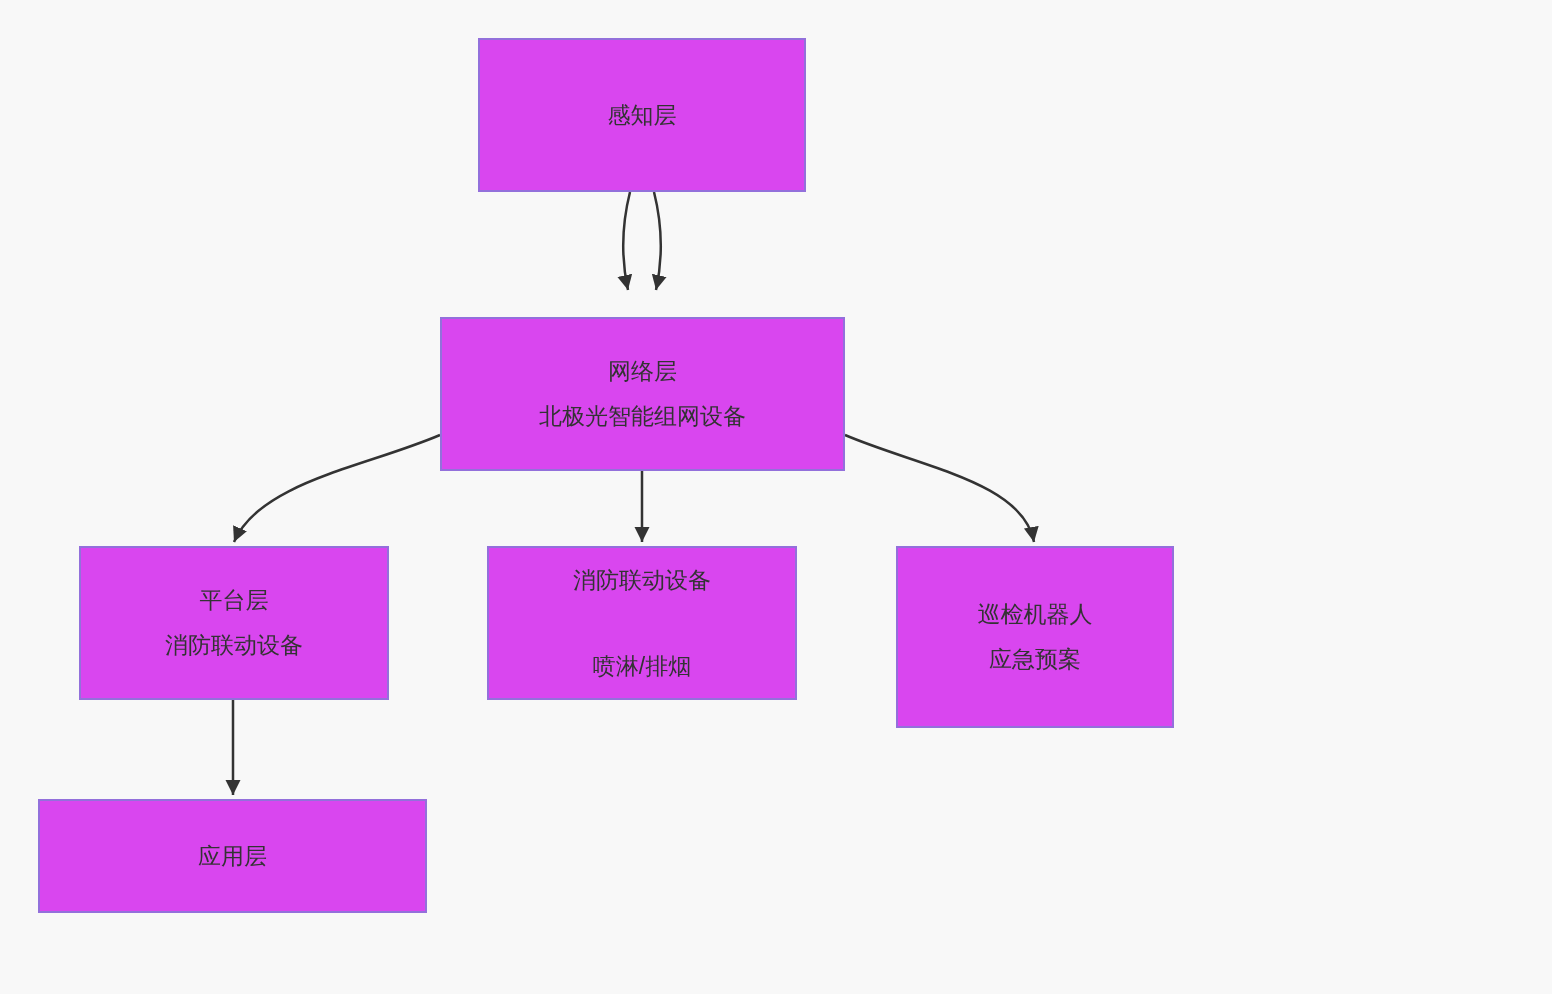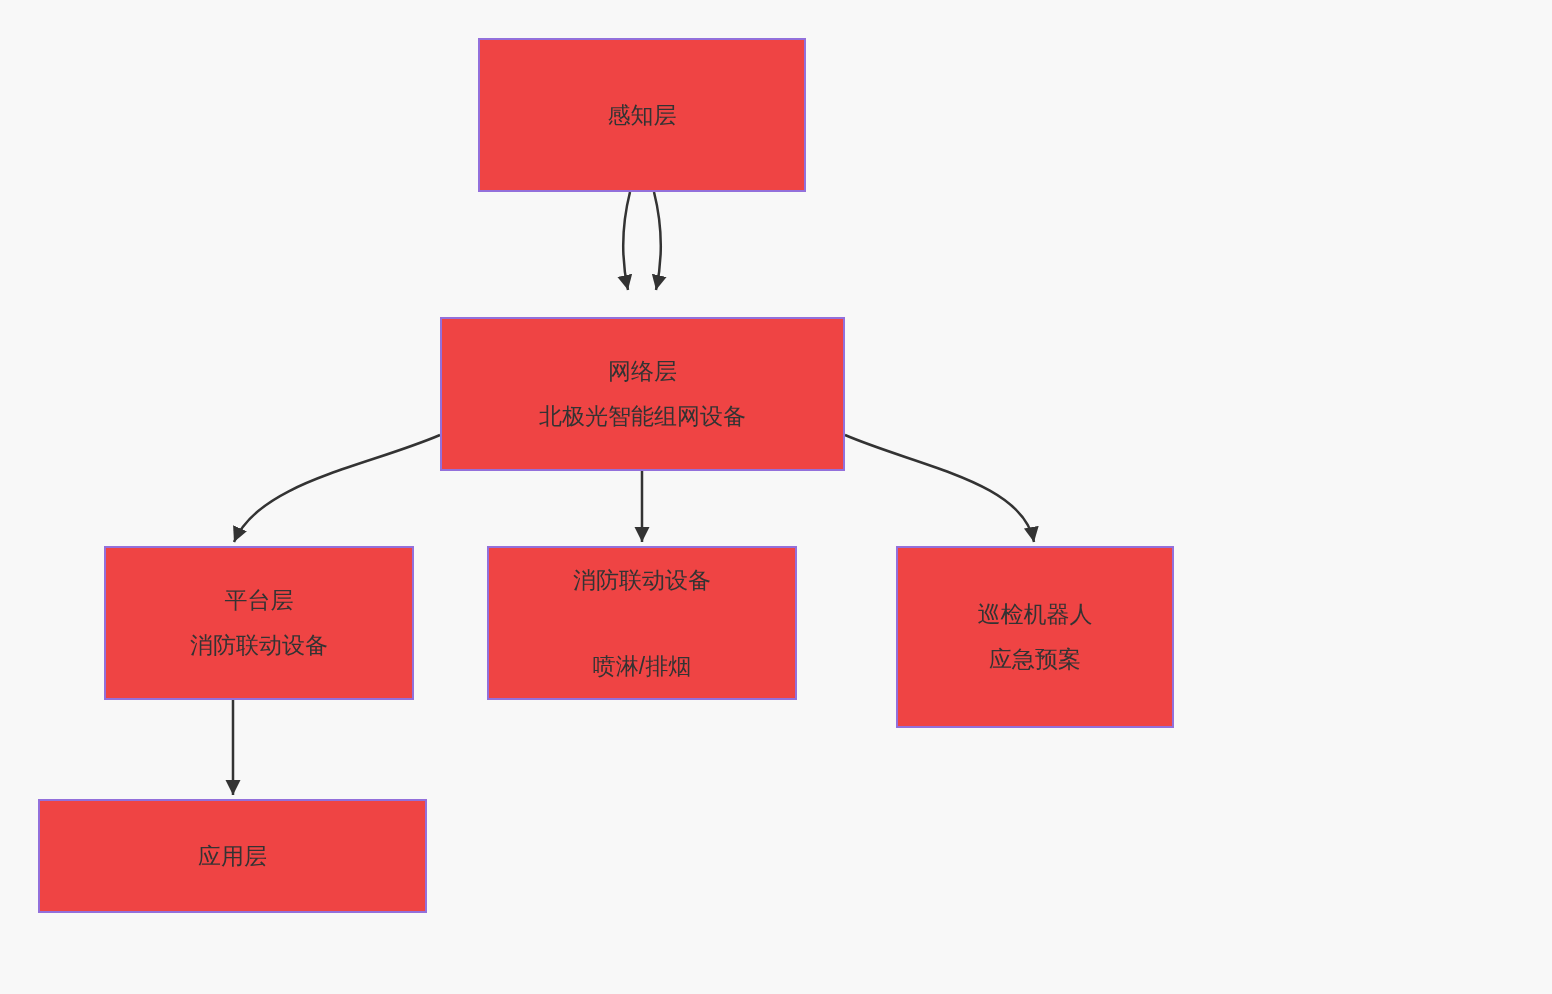--- a/index.html
+++ b/index.html
@@ -7,34 +7,34 @@
     width: 1552px; height: 994px;
     background: #f8f8f8;
     font-family: "Liberation Sans", "DejaVu Sans", sans-serif;
     overflow: hidden;
   }
   .stage { position: relative; width: 1552px; height: 994px; }
   .edges-layer { position: absolute; left: 0; top: 0; }
   .edge-path { stroke: #333333; stroke-width: 2.5px; fill: none; }
   .node {
     position: absolute;
-    background: #ef4444;
+    background: #d946ef;
     border: 2px solid #9370db;
     display: flex;
     flex-direction: column;
     align-items: center;
     justify-content: center;
     text-align: center;
     color: #333333;
     font-size: 23px;
     line-height: 45px;
   }
   .node-perception  { left: 478px; top: 38px;  width: 328px; height: 154px; }
   .node-network     { left: 440px; top: 293px; width: 405px; height: 154px; margin-top: 24px; }
-  .node-platform    { left: 79px;  top: 546px; width: 310px; height: 154px; margin-left: 25px; }
+  .node-platform    { left: 79px;  top: 546px; width: 310px; height: 154px; }
   .node-fire        { left: 487px; top: 546px; width: 310px; height: 154px; gap: 41px; }
   .node-robot       { left: 896px; top: 546px; width: 278px; height: 182px; }
   .node-application { left: 38px;  top: 799px; width: 389px; height: 114px; }
 </style>
 </head>
 <body>
 
 <div class="stage">
 
   <svg class="edges-layer" width="1552" height="994" viewBox="0 0 1552 994">

